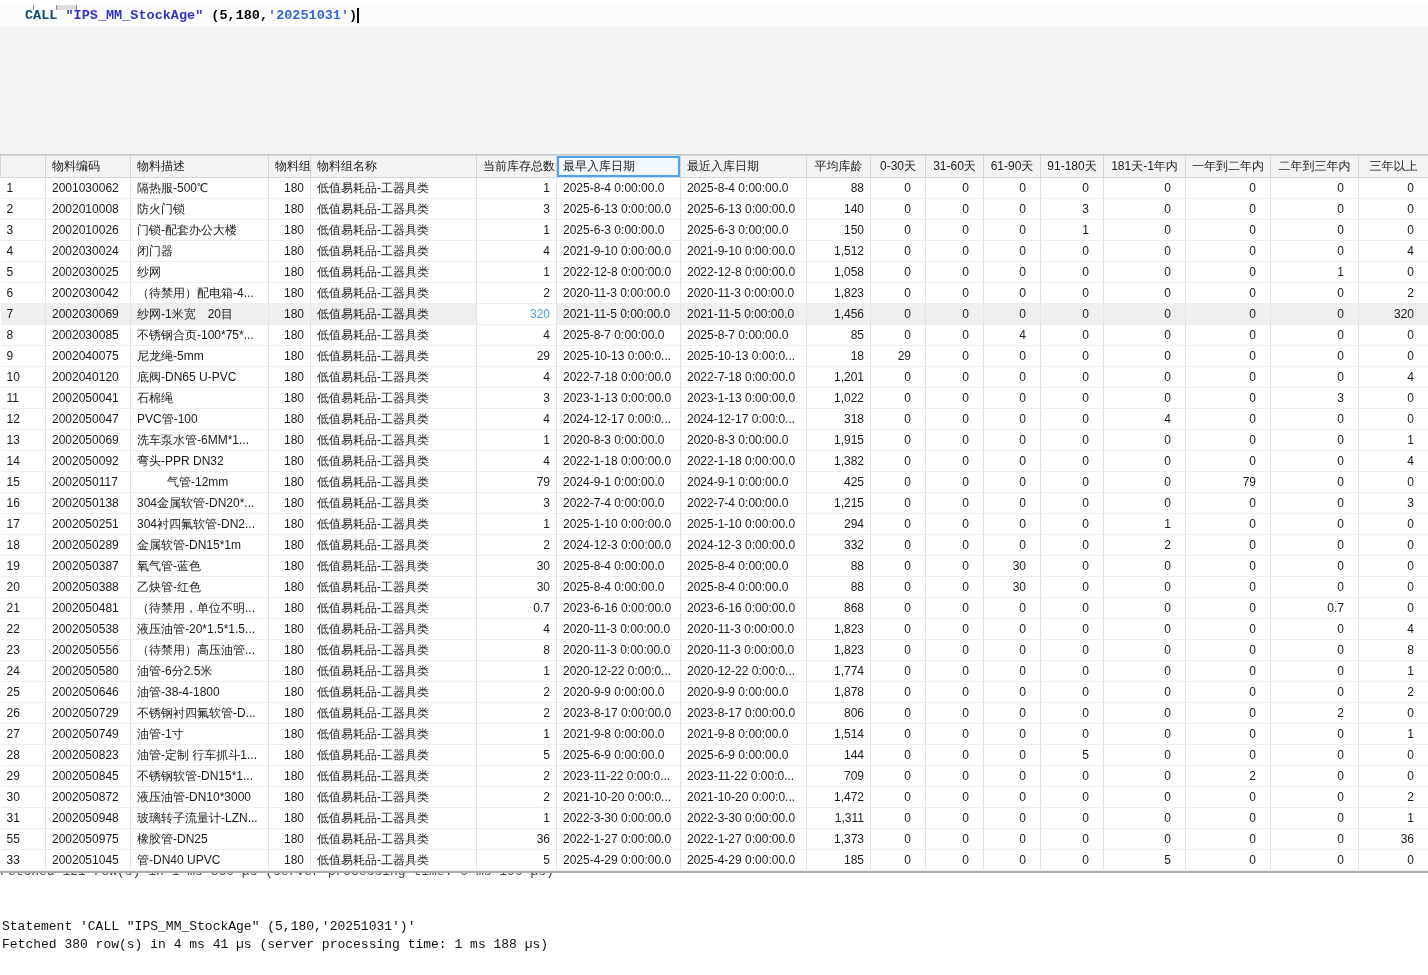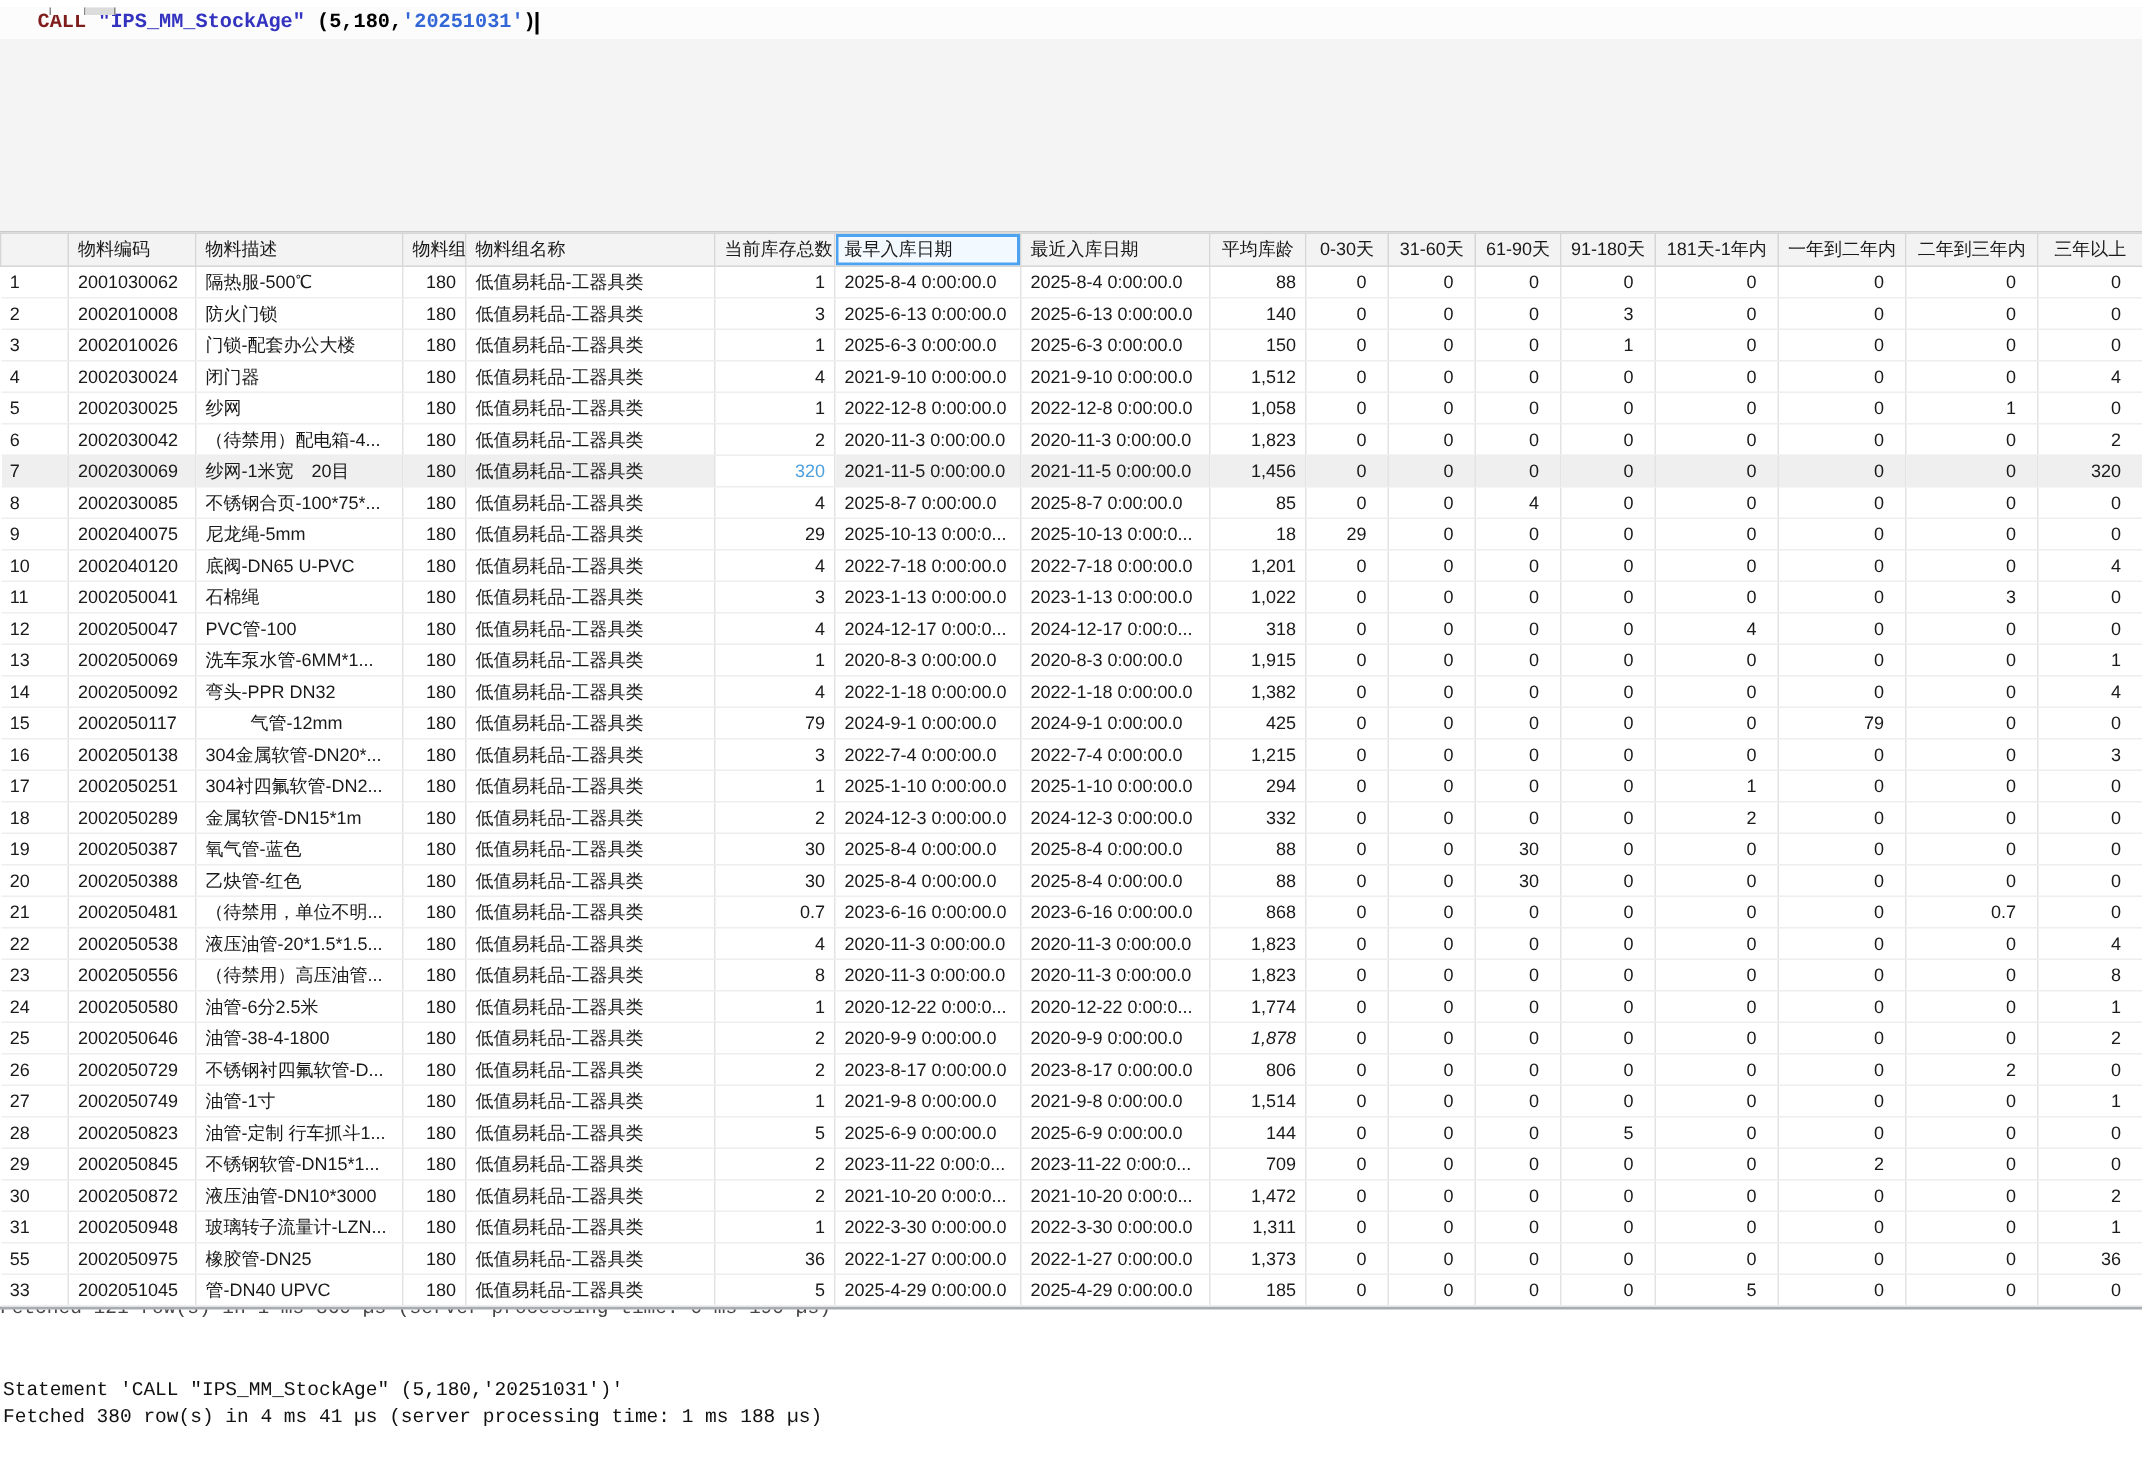--- a/index.html
+++ b/index.html
@@ -33,21 +33,21 @@
 </head>
 <body>
 
 <div class="app">
 
   <div class="editor-pane">
     <div class="tab-strip">
       <div class="tab-remnant-active"></div>
       <div class="tab-remnant-inactive"></div>
     </div>
-    <div class="sql-line"><span style="color: #7f1d1d;">CALL</span><span> </span><span style="color: rgb(51, 51, 192);">"IPS_MM_StockAge"</span><span style="color: rgb(0, 0, 0);"> (5,180,</span><span style="color: rgb(51, 102, 214);">'20251031'</span><span style="color: rgb(0, 0, 0);">)</span><span class="caret"></span></div>
+    <div class="sql-line"><span style="color: #0c4a6e;">CALL</span><span> </span><span style="color: rgb(51, 51, 192);">"IPS_MM_StockAge"</span><span style="color: rgb(0, 0, 0);"> (5,180,</span><span style="color: rgb(51, 102, 214);">'20251031'</span><span style="color: rgb(0, 0, 0);">)</span><span class="caret"></span></div>
   </div>
 
   <div class="grid-wrap">
     <table class="grid">
         <colgroup>
           <col style="width: 45px;">
           <col style="width: 85px;">
           <col style="width: 138px;">
           <col style="width: 42px;">
           <col style="width: 166px;">
@@ -544,21 +544,21 @@
           </tr>
           <tr>
             <td style="text-align: left;">25</td>
             <td style="text-align: left;">2002050646</td>
             <td style="text-align: left;">油管-38-4-1800</td>
             <td style="text-align: right;">180</td>
             <td style="text-align: left;">低值易耗品-工器具类</td>
             <td style="text-align: right;">2</td>
             <td style="text-align: left;">2020-9-9 0:00:00.0</td>
             <td style="text-align: left;">2020-9-9 0:00:00.0</td>
-            <td style="text-align: right; font-style: italic;">1,878</td>
+            <td style="text-align: right;">1,878</td>
             <td class="bucket" style="text-align: right;">0</td>
             <td class="bucket" style="text-align: right;">0</td>
             <td class="bucket" style="text-align: right;">0</td>
             <td class="bucket" style="text-align: right;">0</td>
             <td class="bucket" style="text-align: right;">0</td>
             <td class="bucket" style="text-align: right;">0</td>
             <td class="bucket" style="text-align: right;">0</td>
             <td class="bucket" style="text-align: right;">2</td>
           </tr>
           <tr>

